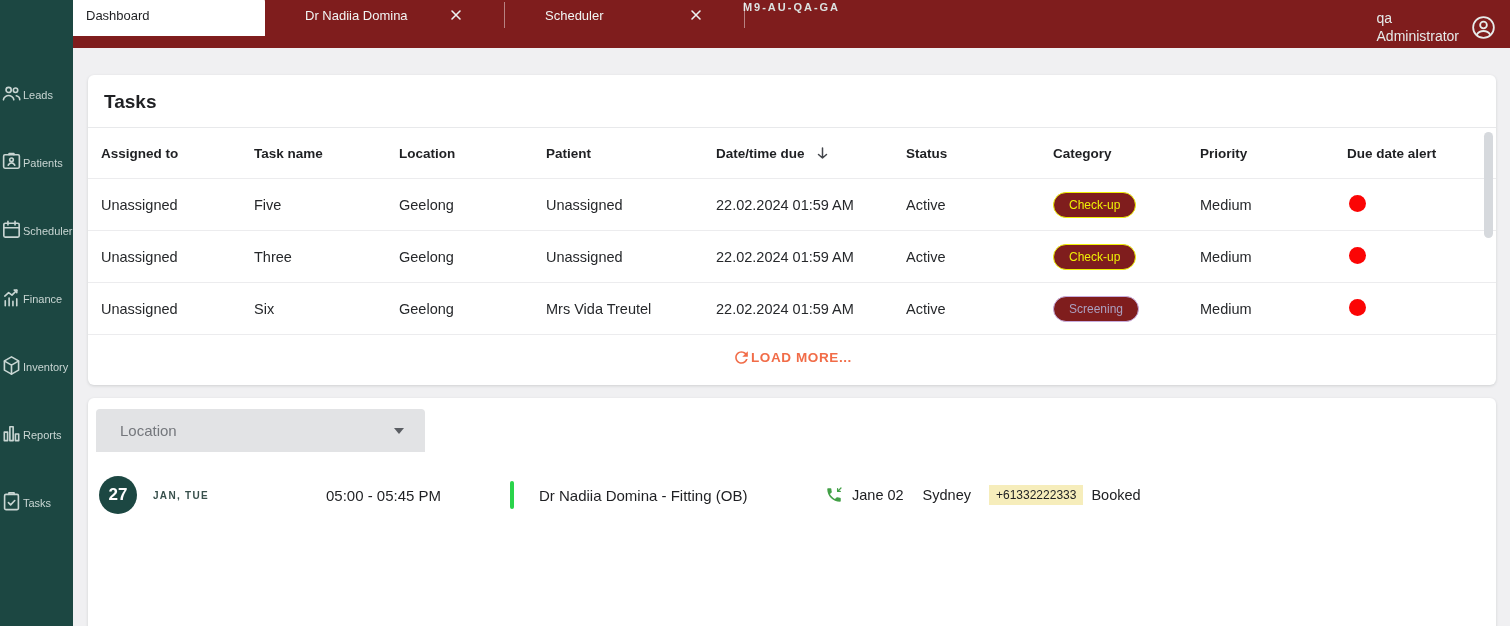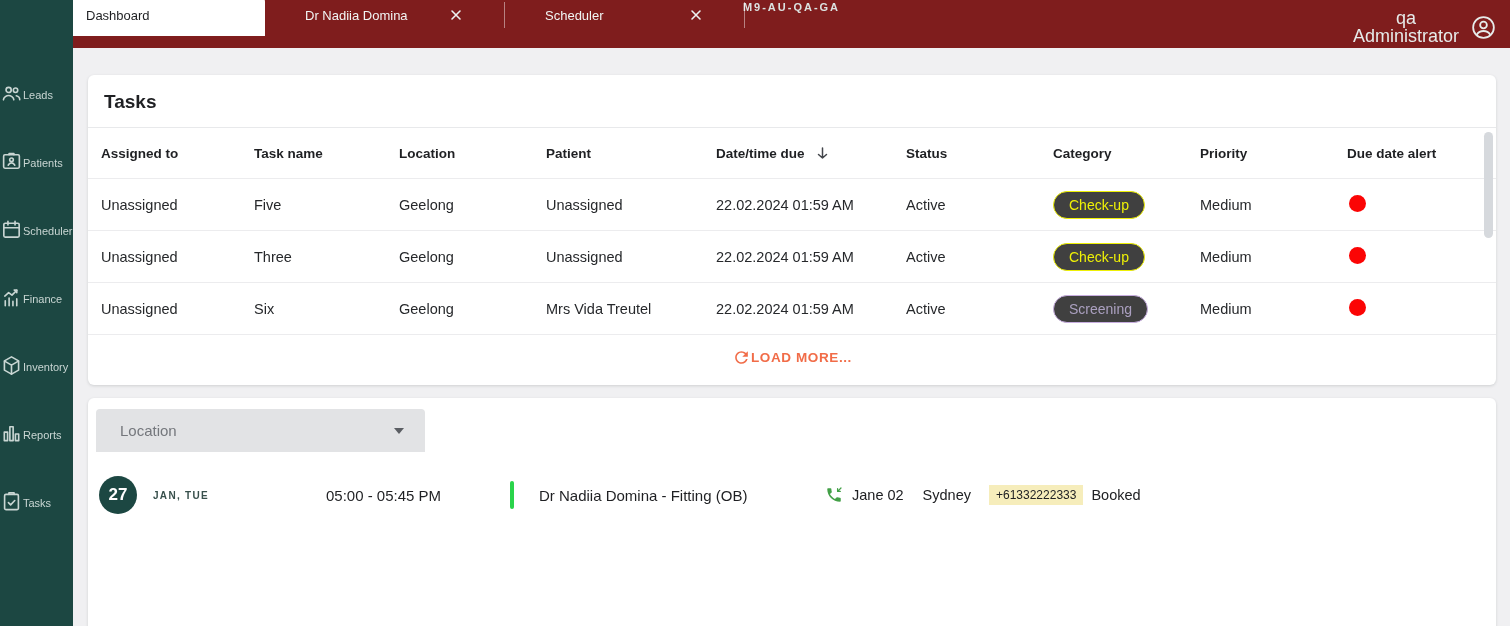--- a/index.html
+++ b/index.html
@@ -39,21 +39,21 @@
     border-radius:8px 8px 0 0;
   }
   .tab.inactive { width:191px; justify-content:space-between; }
   .tab-close { display:flex; align-items:center; cursor:pointer; padding:2px; }
   .tab-close svg { width:12px; height:12px; stroke:#eef2f1; }
   .tab-sep { width:1px; height:26px; background:rgba(255,255,255,.45); align-self:center; }
   .user-block {
     position:absolute; right:13px; top:9px; display:flex; align-items:center; gap:11px;
     color:#e6ebea; cursor:pointer;
   }
-  .user-name { text-align:center; font-size:18px; line-height:18px; }
+  .user-name { text-align:left; font-size:14px; line-height:18px; }
   .avatar-icon svg { width:27px; height:27px; display:block; color:#e6ebea; }
   
   .main { position:absolute; left:73px; top:57px; right:0; bottom:0; padding:18px 14px 0 15px; }
   .card {
     background:#fff; border-radius:6px; box-shadow:0 1px 3px rgba(60,64,67,.18);
     position:relative;
   }
   .card-title {
     font-size:19px; font-weight:bold; color:#1f2023;
     padding:16px 16px 0 16px; height:53px; border-bottom:1px solid #e8e9eb;
@@ -65,21 +65,21 @@
     grid-template-columns:153px 145px 147px 170px 190px 147px 147px 147px auto;
     align-items:center;
   }
   .thead { height:51px; border-bottom:1px solid #ececee; }
   .th { font-size:13.5px; font-weight:bold; color:#1f2023; display:flex; align-items:center; cursor:pointer; }
   .sort-icon { width:15px; height:15px; margin-left:10px; stroke:#43464b; }
   .trow { height:52px; border-bottom:1px solid #ececee; cursor:pointer; }
   .td { font-size:14.5px; color:#26282b; }
   .pill {
     display:inline-block; padding:5px 15px; border-radius:16px;
-    font-size:14px; border:1px solid; background:#404040;
+    font-size:12px; border:1px solid; background:#7f1d1d;
   }
   .pill-yellow { color:#eef006; border-color:#eef006; }
   .pill-purple { color:#aba0c0; border-color:#c7addf; }
   .dot { display:inline-block; width:17px; height:17px; border-radius:50%; background:#fb0505; margin-left:2px; }
   .load-more {
     height:44px; display:flex; align-items:center; justify-content:center; gap:0;
     color:#f16c48; font-size:13.5px; font-weight:600; letter-spacing:.6px; cursor:pointer;
   }
   .load-more svg { width:19px; height:19px; fill:#f16c48; }
   .scroll-thumb {

